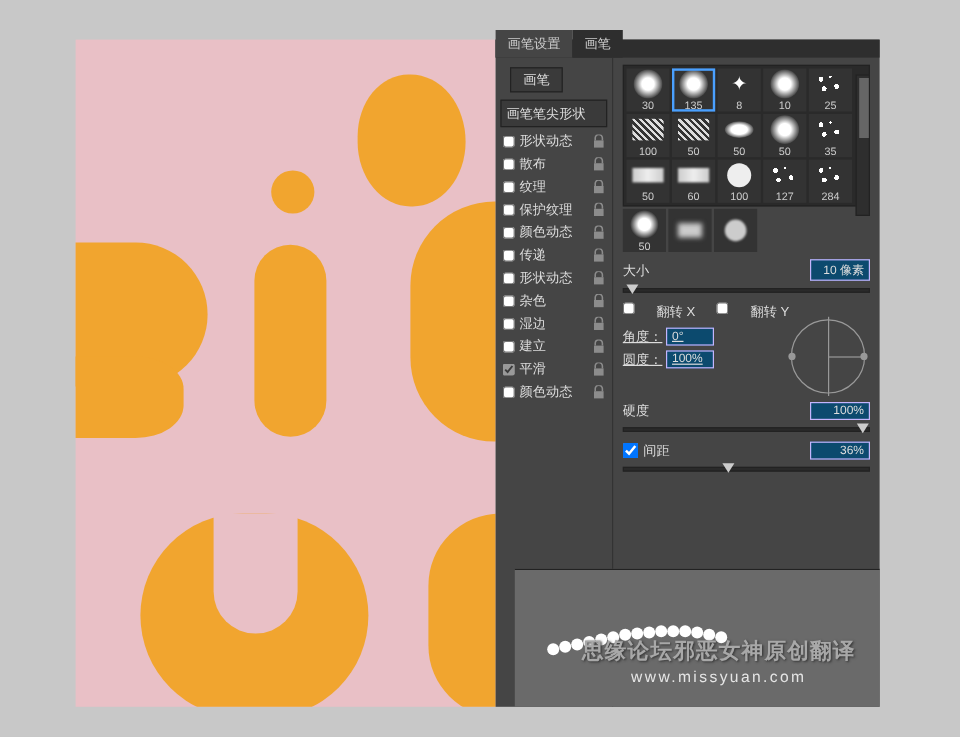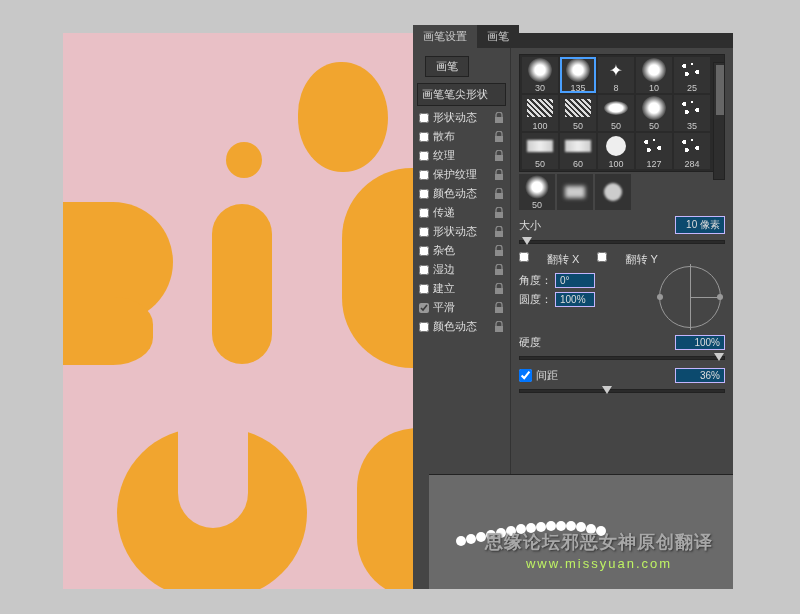--- a/index.html
+++ b/index.html
@@ -236,20 +236,21 @@
   top: 50%;
   width: 30px;
   height: 1px;
   background: #999;
 }
 .angle-row {
   display: flex;
   align-items: flex-start;
   margin: 4px 0;
   font-size: 11px;
+  text-decoration: underline;
 }
 .angle-row .albl { width: 36px; }
 .preview {
   position: absolute;
   bottom: 0;
   left: 16px;
   right: 0;
   height: 115px;
   background: #6a6a6a;
   border-top: 1px solid #222;
@@ -264,21 +265,21 @@
 .watermark .cn {
   font-size: 18px;
   font-weight: bold;
   text-shadow: 1px 1px 2px #333;
   letter-spacing: 1px;
 }
 .watermark .en {
   font-size: 13px;
   letter-spacing: 2px;
   margin-top: 2px;
-  color: #bef264;
+  color: #e5e5e5;
 }
 .stroke-preview {
   position: absolute;
   left: 24px;
   top: 40px;
 }
 </style>
 </head>
 <body>
 

